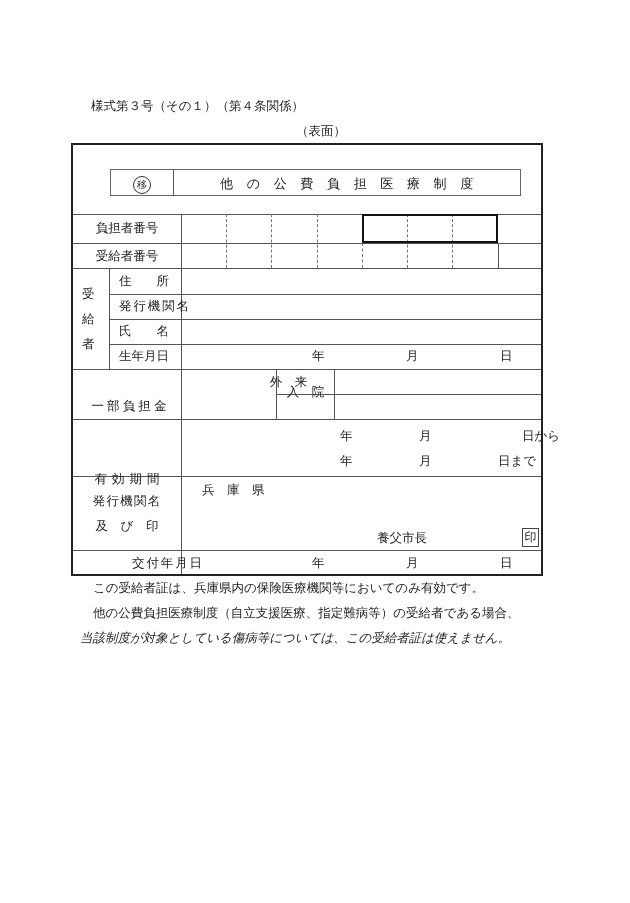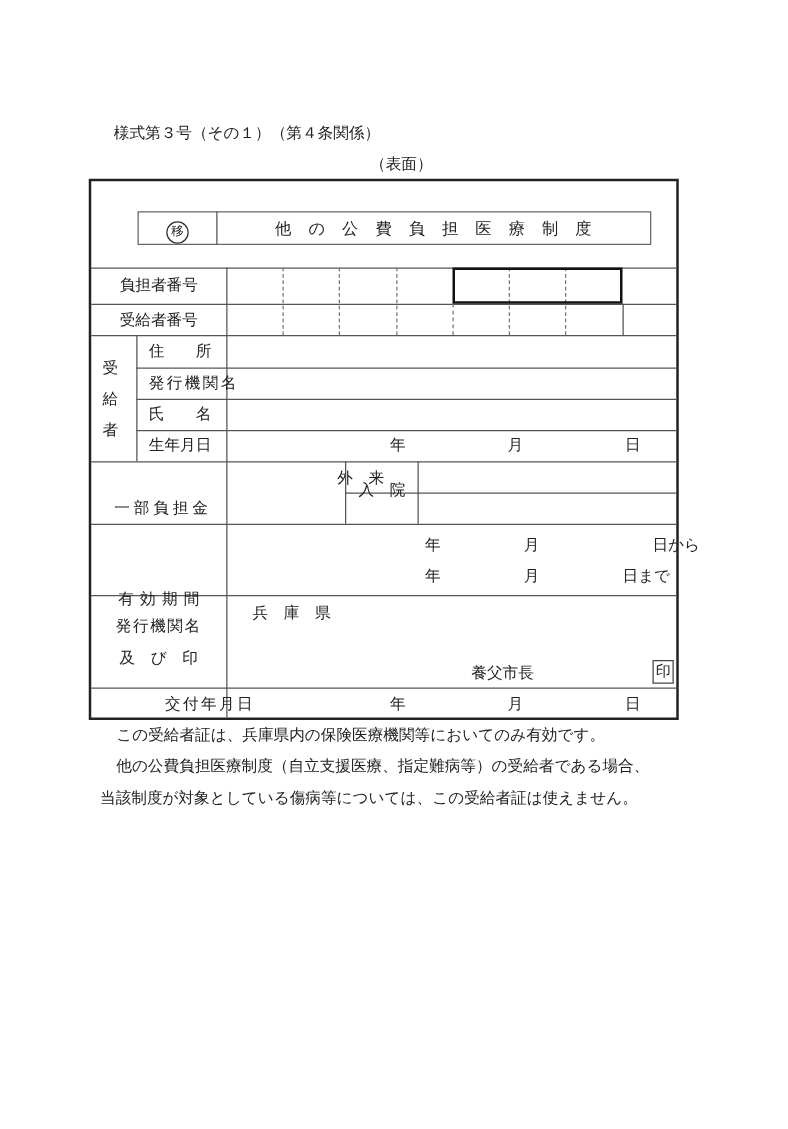--- a/index.html
+++ b/index.html
@@ -95,13 +95,13 @@
 <div class="abs txt" style="left:377px; top:532px;">養父市長</div>
 <div class="sealbox">印</div>
 
 <div class="abs txt center" style="left:73px; top:557px; width:108px; letter-spacing:0.15em;padding-left:41px;">交付年月日</div>
 <div class="abs txt" style="left:312px; top:557px;">年</div>
 <div class="abs txt" style="left:406px; top:557px;">月</div>
 <div class="abs txt" style="left:500px; top:557px;">日</div>
 
 <div class="abs txt" style="left:93px; top:582px;">この受給者証は、兵庫県内の保険医療機関等においてのみ有効です。</div>
 <div class="abs txt" style="left:93px; top:607px;">他の公費負担医療制度（自立支援医療、指定難病等）の受給者である場合、</div>
-<div class="abs txt" style="left:80px; top:632px;">当該制度が対象としている傷病等については、この受給者証は使えません。</div>
+<div class="abs txt" style="left:80px; top:632px;font-style:italic;">当該制度が対象としている傷病等については、この受給者証は使えません。</div>
 
 </body></html>

